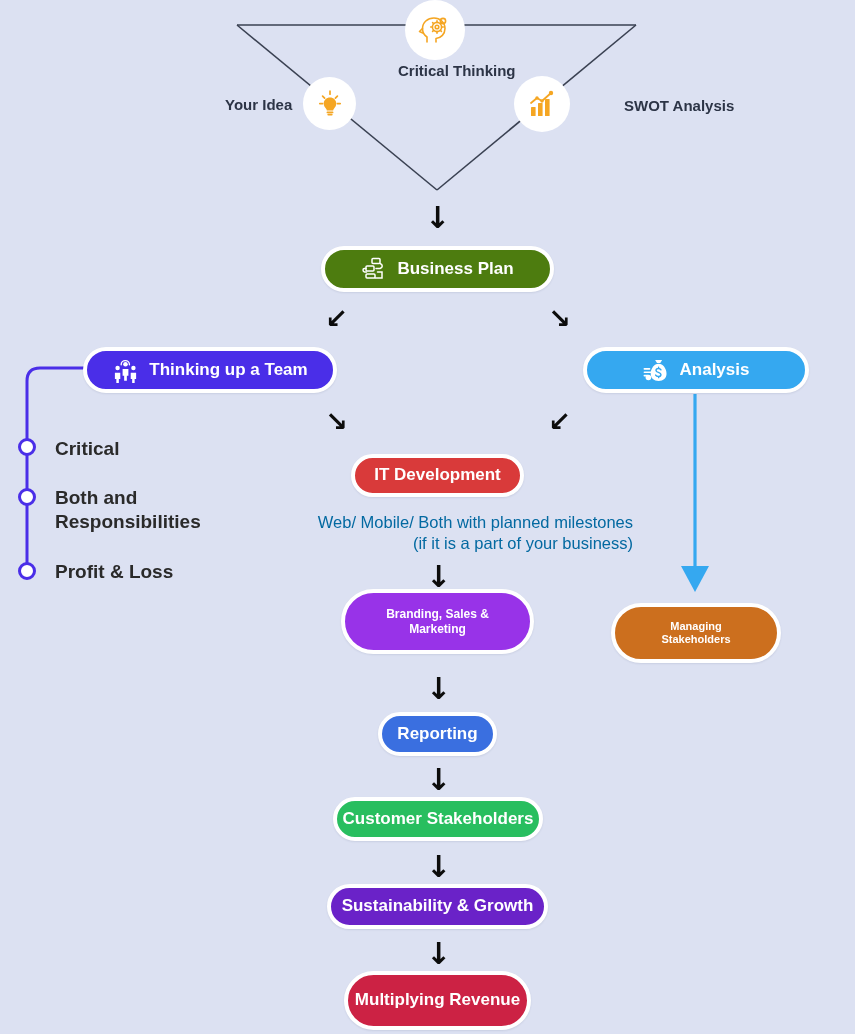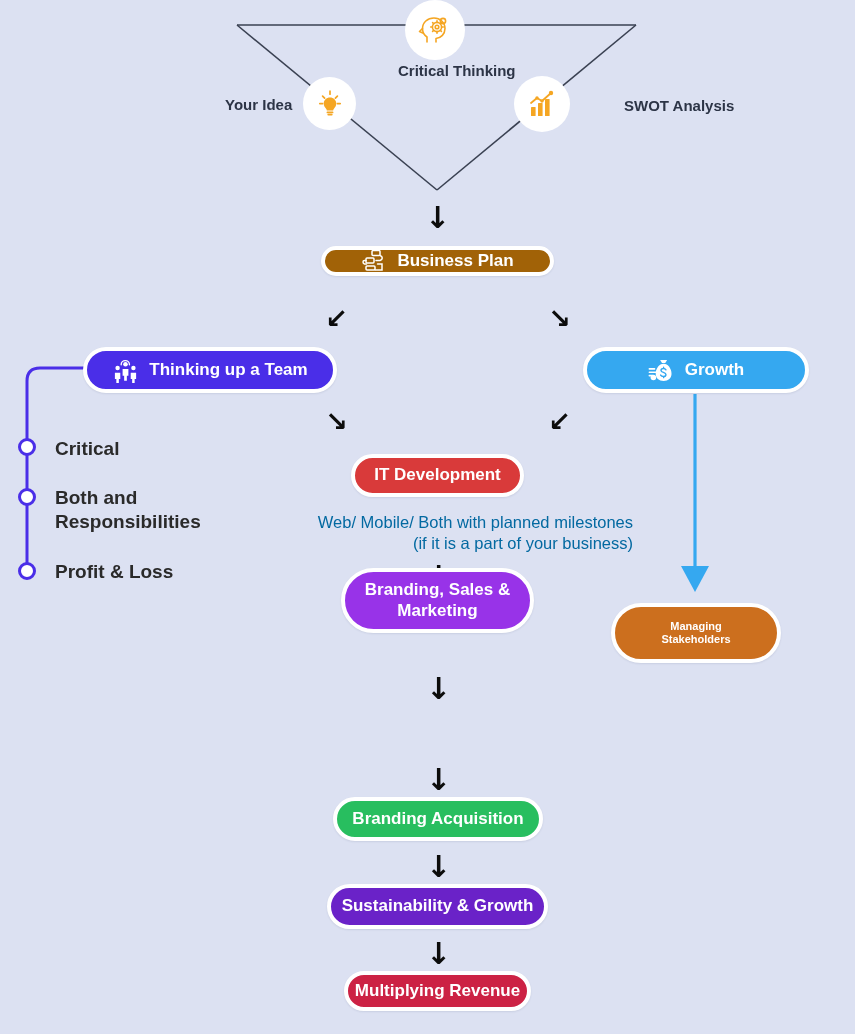--- a/index.html
+++ b/index.html
@@ -144,21 +144,21 @@
         <circle cx="11" cy="10" r="1.7" fill="#f5a623"></circle>
         <circle cx="16" cy="13" r="1.7" fill="#f5a623"></circle>
         <circle cx="25" cy="5" r="2.2" fill="#f5a623"></circle>
       </svg>
     </span>
   </div>
   <div class="tri-label" style="left:580px; top:97px;margin-left:44px;">SWOT Analysis</div>
 
   <div class="arrow" style="left:425px; top:203px;">↓</div>
 
-  <div class="node" style="left:321px; top:246px; width:233px; height:30px; background:#a16207; font-size:17px;">
+  <div class="node" style="left:321px; top:246px; width:233px; height:46px; background:#4d7c0f; font-size:17px;">
     <span class="node-icon">
       <svg width="26" height="26" viewBox="0 0 26 26" fill="none" stroke="#ffffff" stroke-width="1.5">
         <rect x="11" y="2.5" width="8" height="5" rx="1"></rect>
         <rect x="5" y="10" width="8" height="5" rx="1"></rect>
         <rect x="5" y="18" width="9" height="4" rx="1"></rect>
         <path d="M19 7.5 c3 1 3 4 0 5 h-4" stroke-linecap="round"></path>
         <path d="M5 12.5 h-1.5 c-2 0-2 3 0 3.5 h2" stroke-linecap="round"></path>
         <path d="M16.5 16 h4.5 v6 h-7" stroke-linecap="round"></path>
       </svg>
     </span>
@@ -189,64 +189,67 @@
         <path d="M12.6 3.2 h7.2 l-1.9 3.1 h-3.4 z"></path>
         <path d="M16.2 7.1 c4.6 0 8.2 5.2 8.2 10.3 0 4.6-3.3 7.4-8.2 7.4 -4.9 0-8.2-2.8-8.2-7.4 0-5.1 3.6-10.3 8.2-10.3z"></path>
         <path d="M16.2 10.6 v1.2 M16.2 20.3 v1.2" stroke="#35a8f0" stroke-width="1.3" stroke-linecap="round"></path>
         <path d="M18.6 13.3 c-.6-1-1.6-1.4-2.6-1.4 -1.4 0-2.5 .8-2.5 2 0 2.6 5.1 1.4 5.1 4.2 0 1.3-1.2 2.2-2.7 2.2 -1.2 0-2.2-.5-2.8-1.5" stroke="#35a8f0" stroke-width="1.5" fill="none" stroke-linecap="round"></path>
         <circle cx="5.6" cy="21.2" r="2.9"></circle>
         <rect x="0.6" y="11.5" width="7" height="1.7" rx="0.8"></rect>
         <rect x="0.6" y="15" width="8.4" height="1.7" rx="0.8"></rect>
         <rect x="0.6" y="18.5" width="5.2" height="1.7" rx="0.8"></rect>
       </svg>
     </span>
-    <span class="node-label">Growth</span>
+    <span class="node-label">Analysis</span>
   </div>
 
   <div class="branch-label" style="left:55px; top:437px;">Critical</div>
   <div class="branch-label" style="left:55px; top:486px;">Both and
 Responsibilities</div>
   <div class="branch-label" style="left:55px; top:560px;">Profit &amp; Loss</div>
 
   <div class="arrow arrow-diag" style="left:325px; top:408px;">↘</div>
   <div class="arrow arrow-diag" style="left:548px; top:408px;">↙</div>
 
   <div class="node" style="left:351px; top:454px; width:173px; height:43px; background:#d93a3a; font-size:17px;">
     <span class="node-label">IT Development</span>
   </div>
 
   <div class="caption" style="left:243px; top:512px; width:390px;">Web/ Mobile/ Both with planned milestones
 (if it is a part of your business)</div>
 
   <div class="arrow" style="left:426px; top:562px;">↓</div>
 
-  <div class="node" style="left:341px; top:568px; width:193px; height:65px; background:#9833e8; font-size:17px;">
+  <div class="node" style="left:341px; top:589px; width:193px; height:65px; background:#9833e8; font-size:12px;">
     <span class="node-label">Branding, Sales &amp;
 Marketing</span>
   </div>
 
   <div class="node" style="left:611px; top:603px; width:170px; height:60px; background:#cc6f1e; font-size:11px;">
     <span class="node-label">Managing
 Stakeholders</span>
   </div>
 
   <div class="arrow" style="left:426px; top:674px;">↓</div>
 
+  <div class="node" style="left:378px; top:712px; width:119px; height:44px; background:#3a6fe0; font-size:17px;">
+    <span class="node-label">Reporting</span>
+  </div>
 
   <div class="arrow" style="left:426px; top:765px;">↓</div>
 
   <div class="node" style="left:333px; top:797px; width:210px; height:44px; background:#28be5f; font-size:17px;">
-    <span class="node-label">Branding Acquisition</span>
+    <span class="node-label">Customer Stakeholders</span>
   </div>
 
   <div class="arrow" style="left:426px; top:852px;">↓</div>
 
   <div class="node" style="left:327px; top:884px; width:221px; height:45px; background:#6a22c8; font-size:17px;">
     <span class="node-label">Sustainability &amp; Growth</span>
   </div>
 
   <div class="arrow" style="left:426px; top:939px;">↓</div>
 
-  <div class="node" style="left:344px; top:971px; width:187px; height:40px; background:#cc2244; font-size:17px;">
+  <div class="node" style="left:344px; top:971px; width:187px; height:59px; background:#cc2244; font-size:17px;">
     <span class="node-label">Multiplying Revenue</span>
   </div>
 
 </div>
 
 </body></html>

